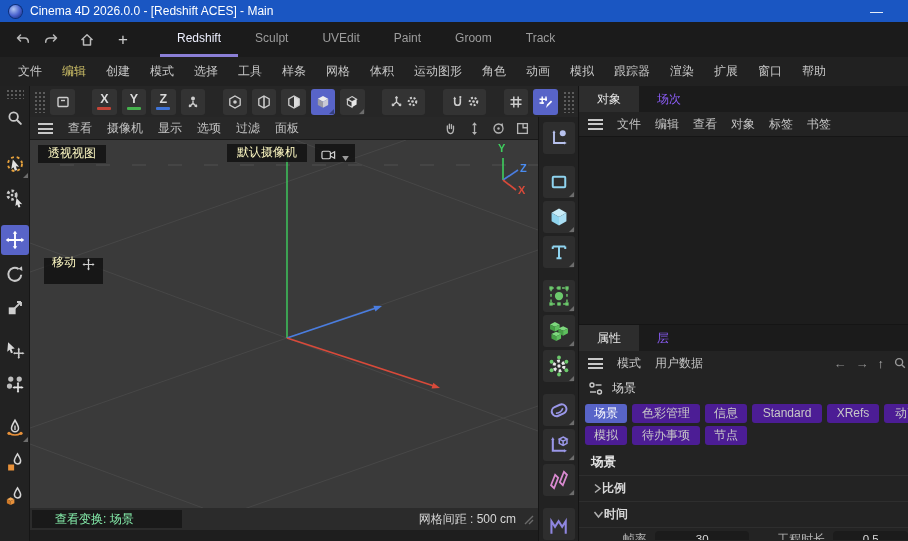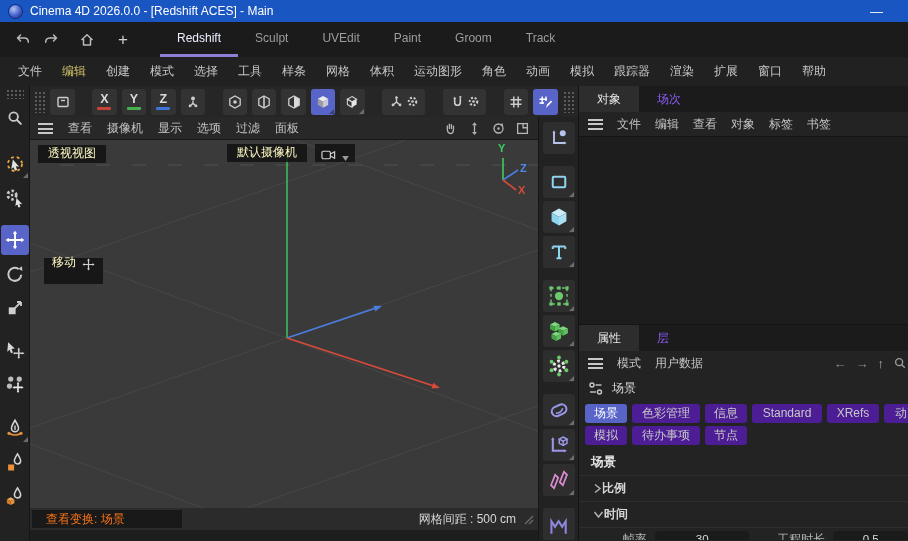--- a/index.html
+++ b/index.html
@@ -56,21 +56,21 @@
 
 
 .vpcol{left:30px;top:117px;width:508px;height:424px;background:#1e1e1e}
 .vpmenu{height:23px;background:#282828;display:flex;align-items:center;gap:15px;padding:0 8px;border-bottom:1px solid #191919}
 .vpmi{color:#c3c3c3}
 .vpright{margin-left:auto;display:flex;gap:9px;color:#b5b5b5}
 .burger{width:15px;height:11px;background:linear-gradient(#c8c8c8 0 2px,transparent 2px 4.5px,#c8c8c8 4.5px 6.5px,transparent 6.5px 9px,#c8c8c8 9px 11px)}
 .canvas{position:relative;width:508px;height:368px;background:#3a3a3a;overflow:hidden}
 .ovl{position:absolute;background:rgba(18,18,18,.85);color:#fef9c3;padding:1px 10px;height:18px;display:flex;align-items:flex-end;gap:6px}
 .vpstatus{height:22px;background:#2b2b2b;display:flex;align-items:center}
-.vstleft{width:150px;height:18px;margin:2px 0 2px 2px;background:#191919;display:flex;align-items:center;padding-left:14px;color:#f97316}
+.vstleft{width:150px;height:18px;margin:2px 0 2px 2px;background:#191919;display:flex;align-items:center;padding-left:23px;color:#86efac}
 .vstright{margin-left:auto;display:flex;align-items:center;gap:6px;color:#d6d6d6;padding-right:4px}
 
 
 .rstrip{left:538px;top:117px;width:40px;height:424px;background:#222;border-left:1px solid #161616;
         display:flex;flex-direction:column;align-items:center;gap:3px;padding-top:5px;overflow:hidden}
 .rbtn{position:relative;width:32px;height:32px;display:flex;align-items:center;justify-content:center;background:#2e2e2e;border-radius:3px}
 .sp6{height:6px;flex:none}
 
 
 .rpanel{left:578px;top:86px;width:330px;height:455px;background:#232323;border-left:1px solid #141414;overflow:hidden}

